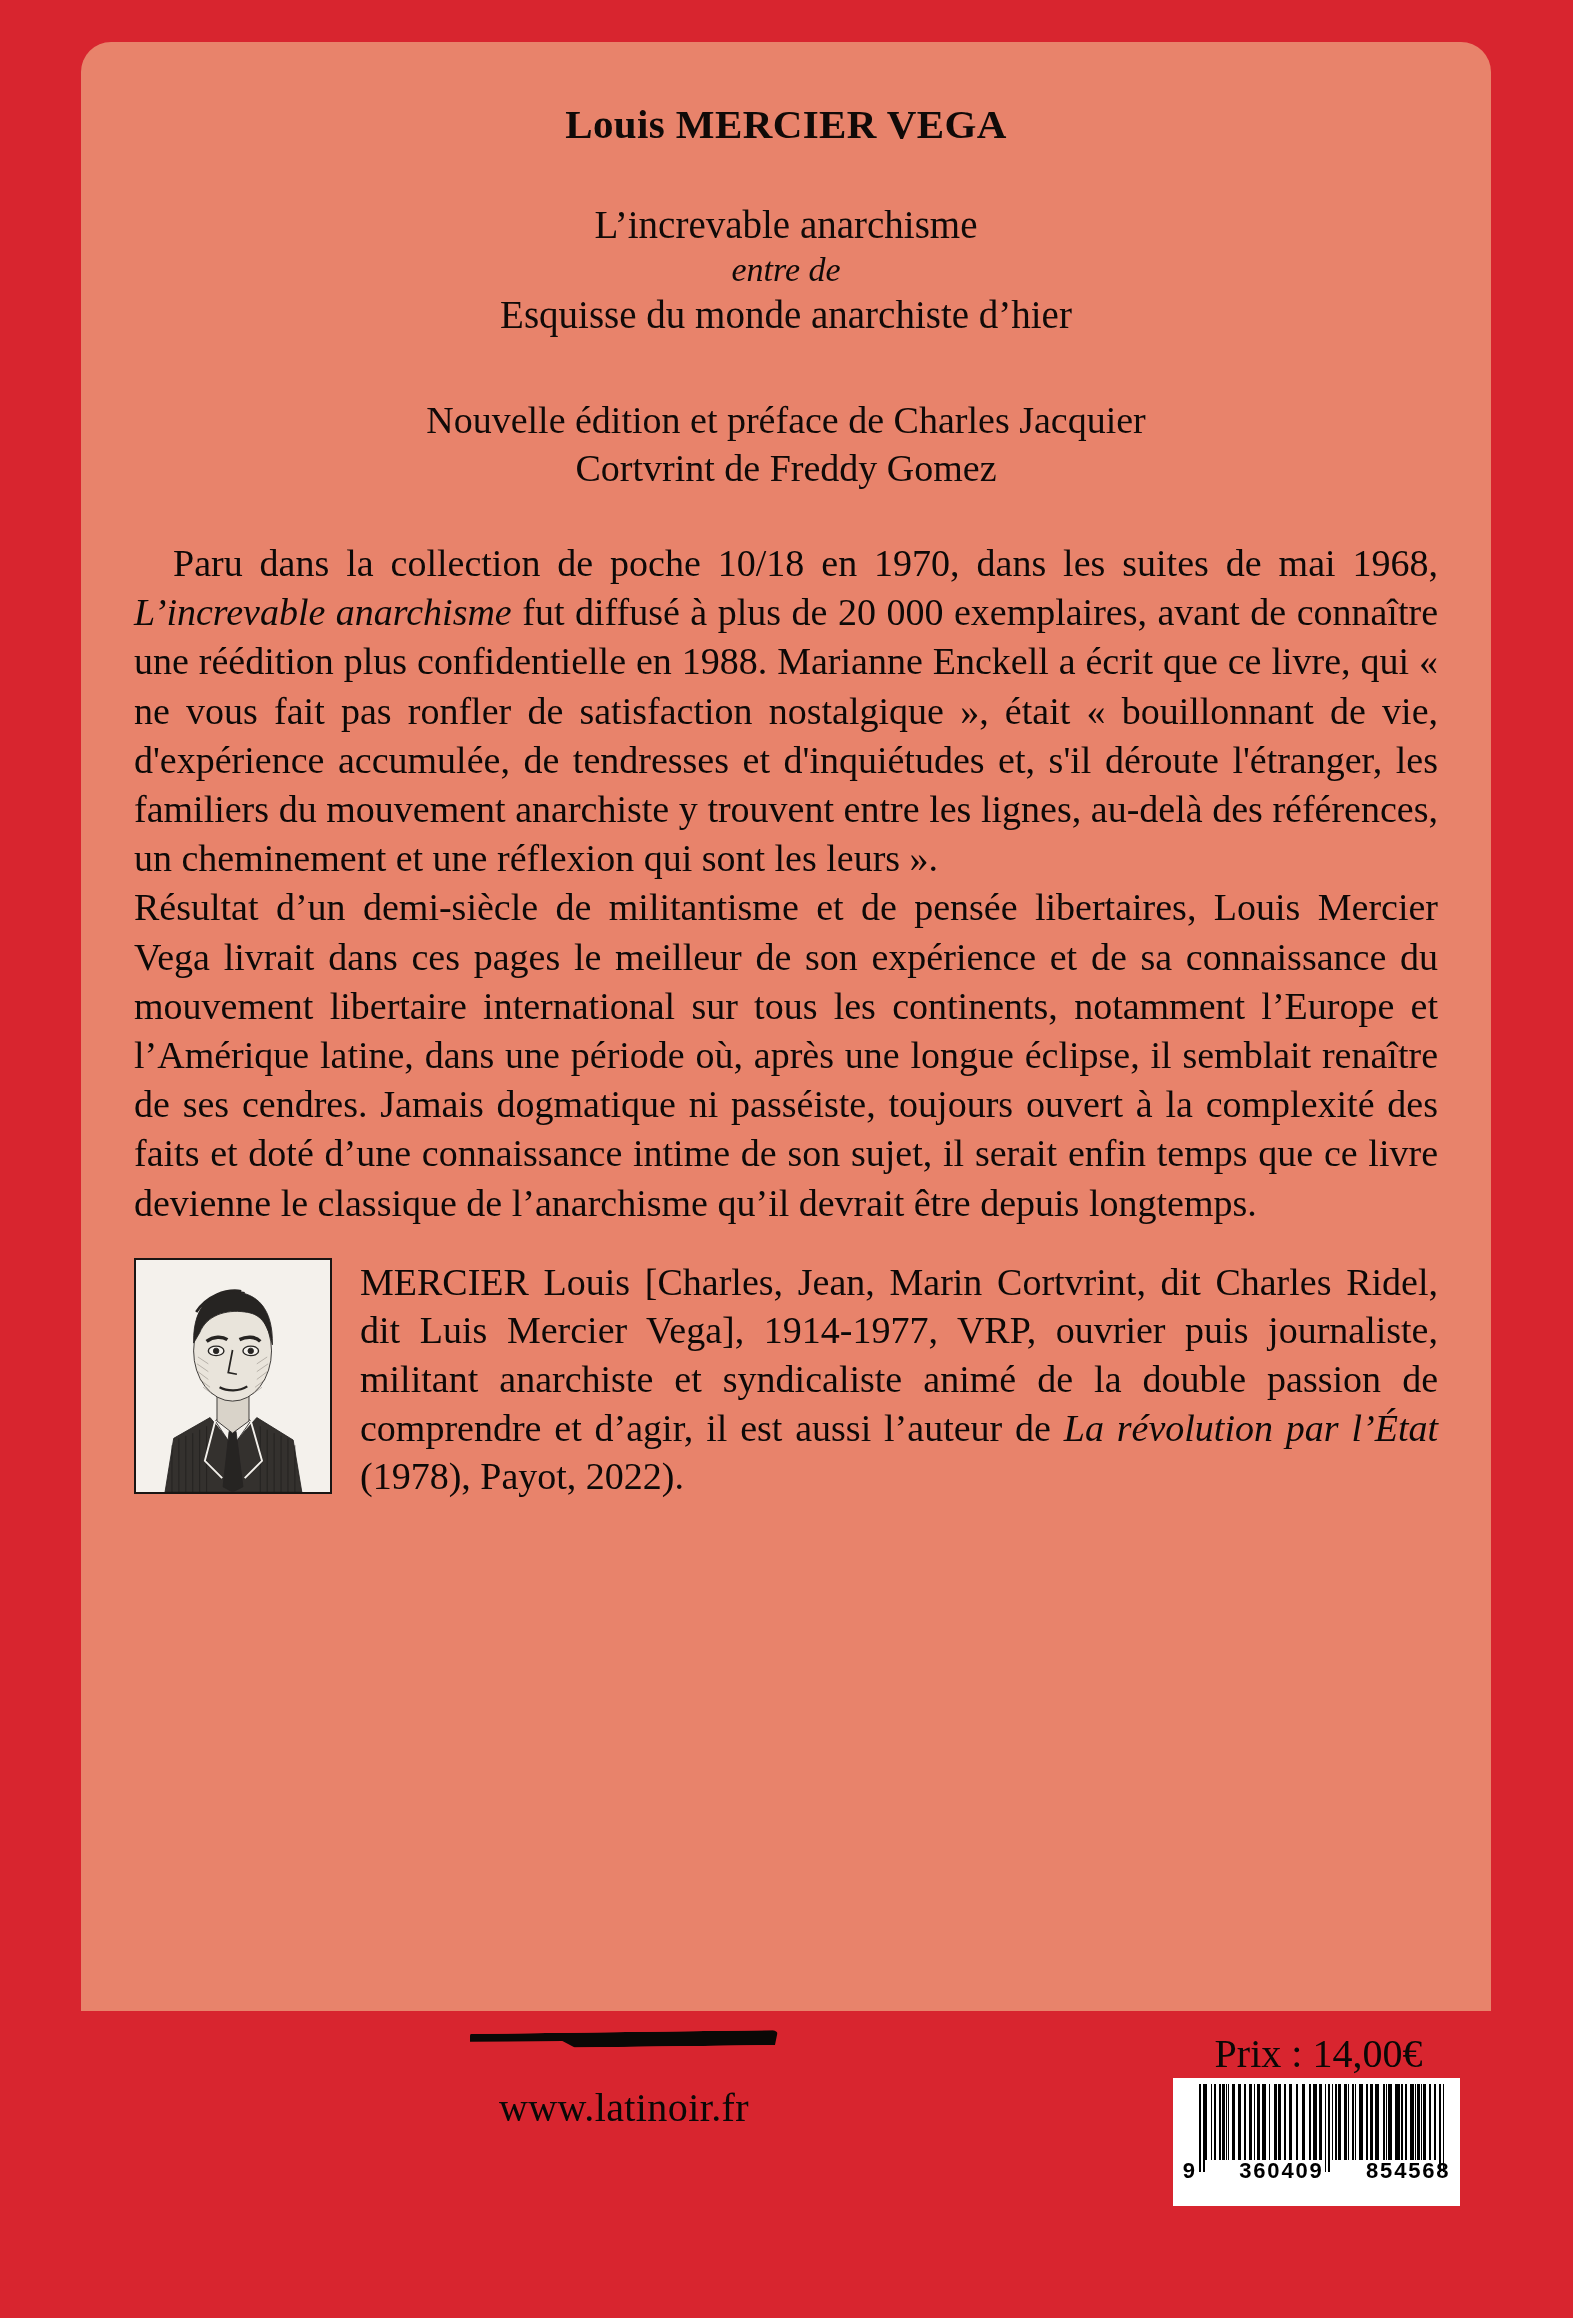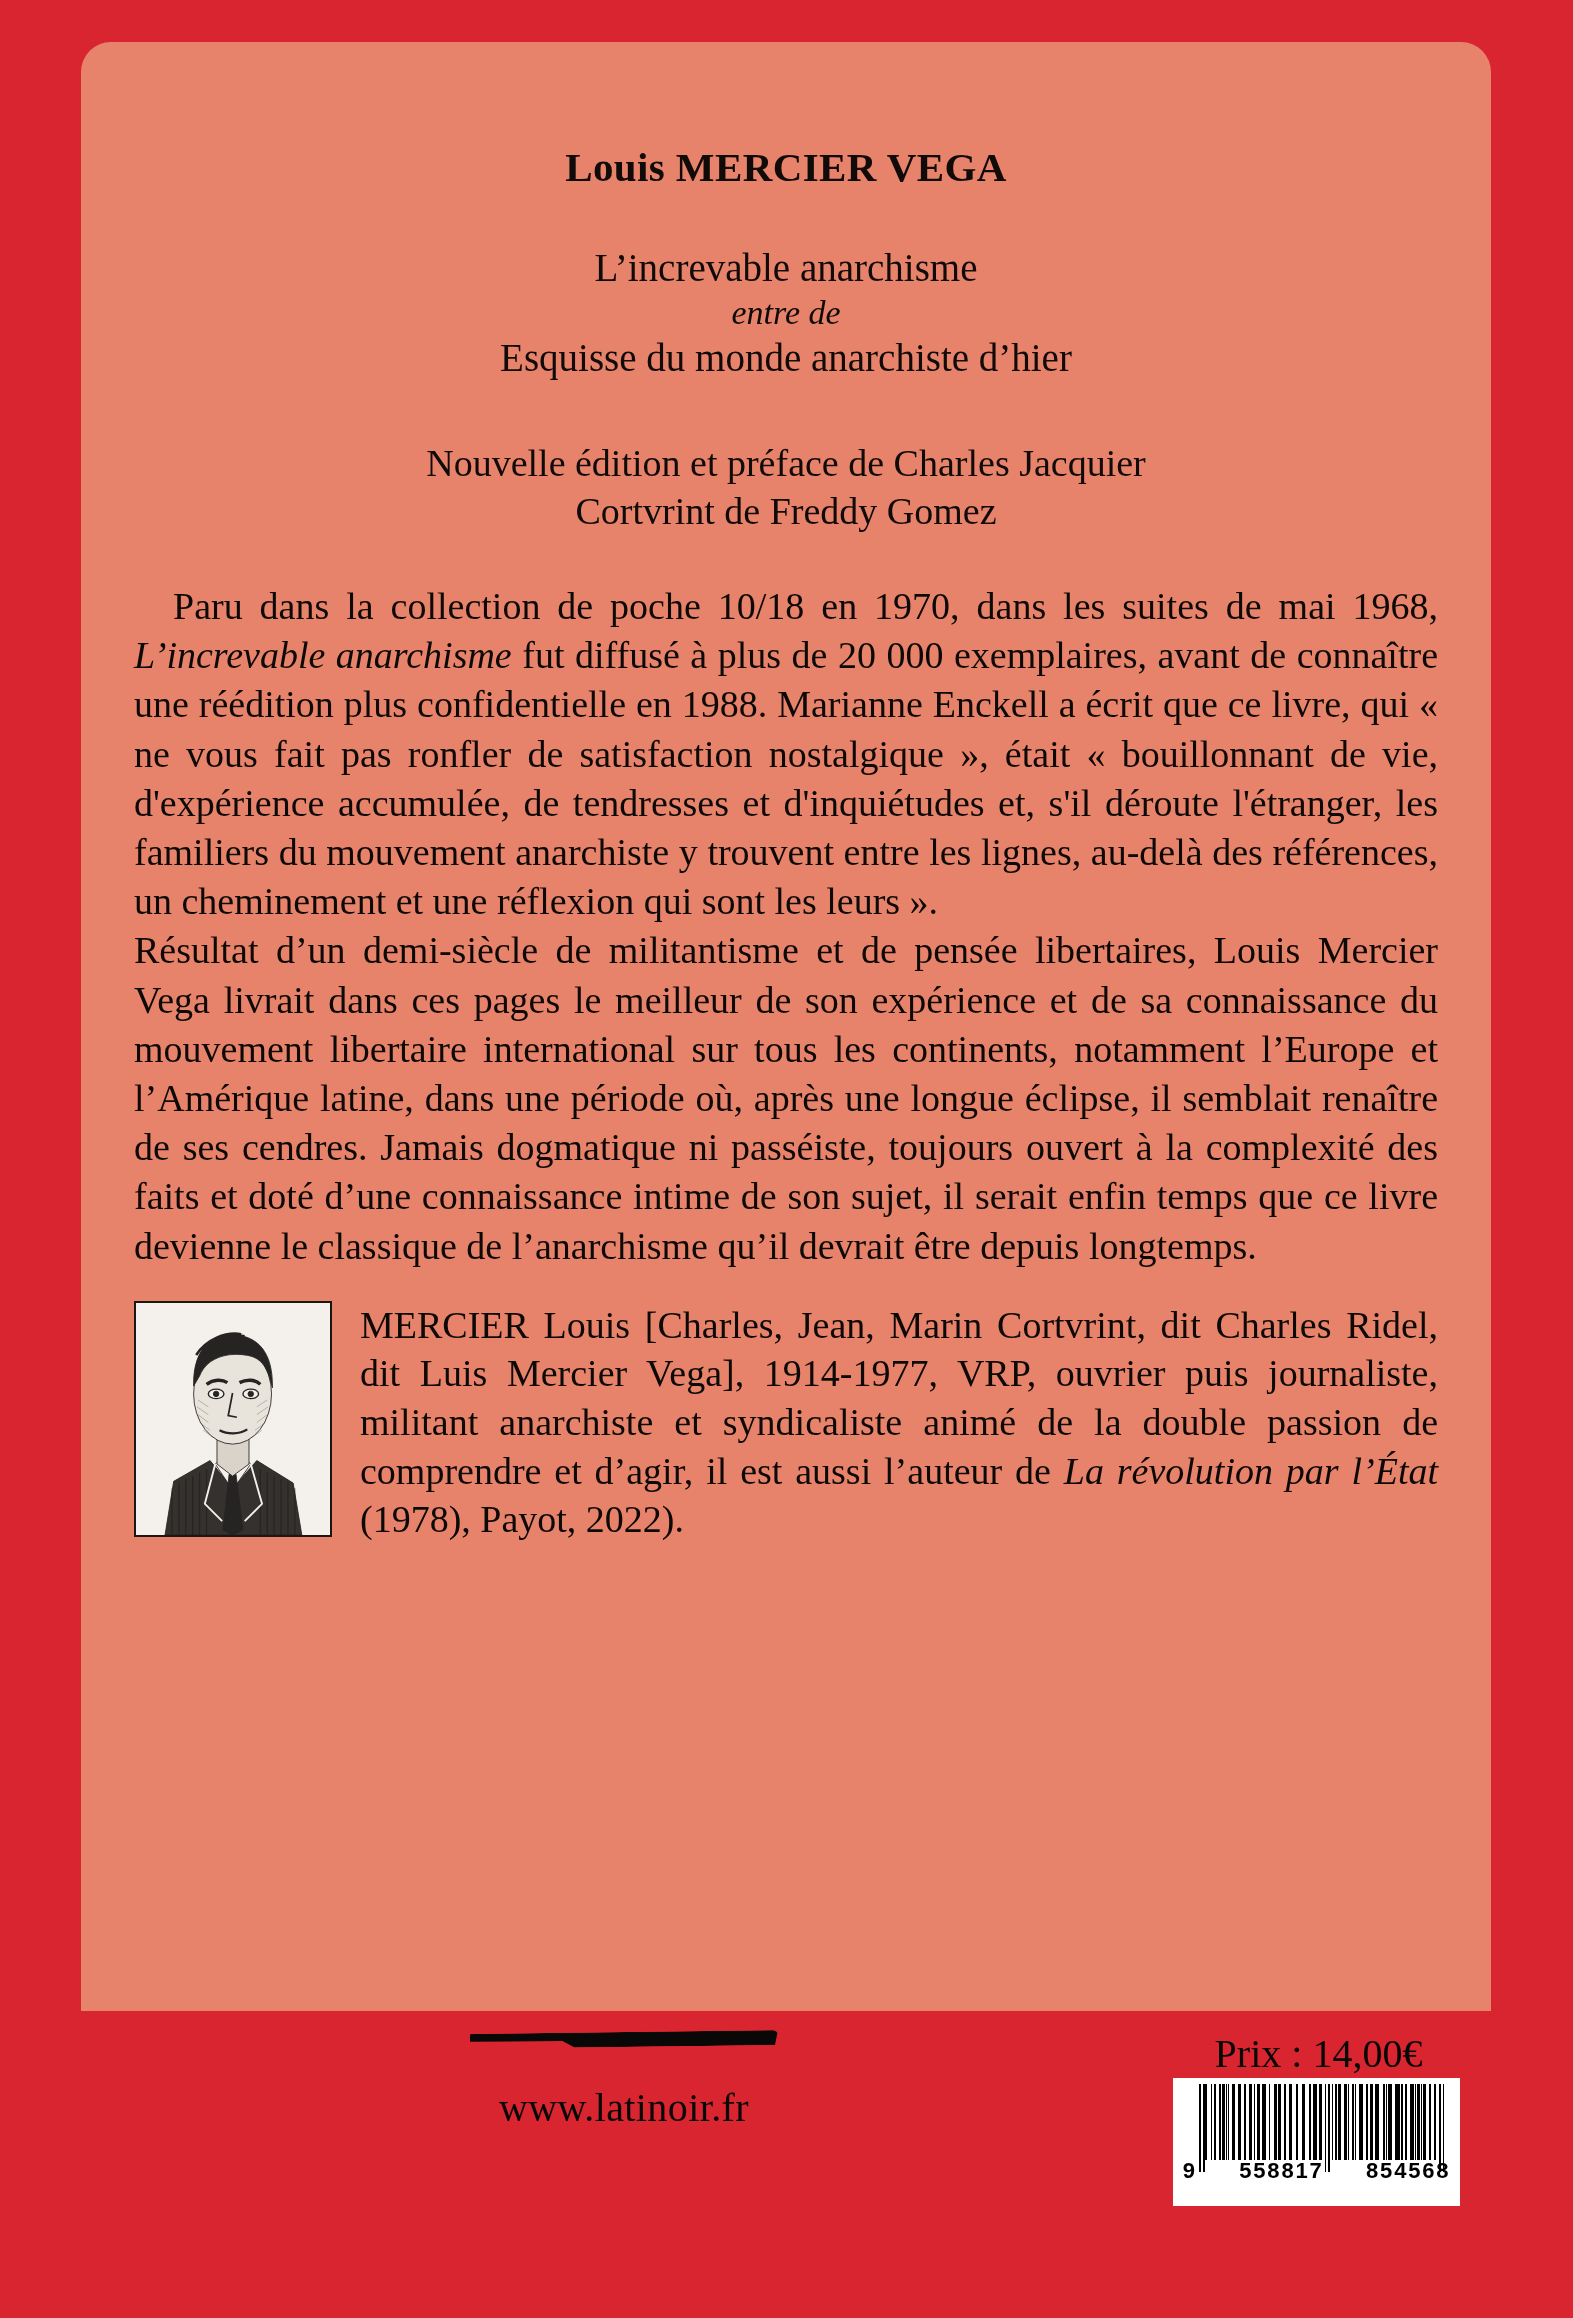--- a/index.html
+++ b/index.html
@@ -31,21 +31,20 @@
 
   
   .author-name {
     text-align: center;
     font-size: 41px;
     font-weight: bold;
     letter-spacing: 0.4px;
     color: #100a08;
     padding-top: 60px;
     line-height: 1.1;
-    margin-top: 43px;
   }
 
   .title-block {
     text-align: center;
     color: #100a08;
     margin-top: 54px;
   }
   .title-main {
     font-size: 39px;
     line-height: 1.22;
@@ -417,20 +416,20 @@
           <div class="bar short" style="width: 2.6px;"></div>
           <div class="sp" style="width: 2.6px;"></div>
           <div class="bar short" style="width: 1.8px;"></div>
           <div class="sp" style="width: 3.5px;"></div>
           <div class="bar" style="width: 1.8px;"></div>
           <div class="sp" style="width: 1.8px;"></div>
           <div class="bar" style="width: 1.8px;"></div>
         </div>
       <div class="barcode-digits">
         <span>9</span>
-        <span>558817</span>
+        <span>360409</span>
         <span>854568</span>
       </div>
     </div>
 
   </div>
 </div>
 
 
 </body></html>

